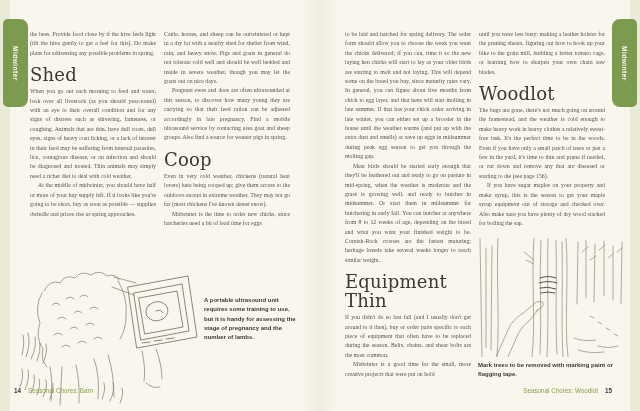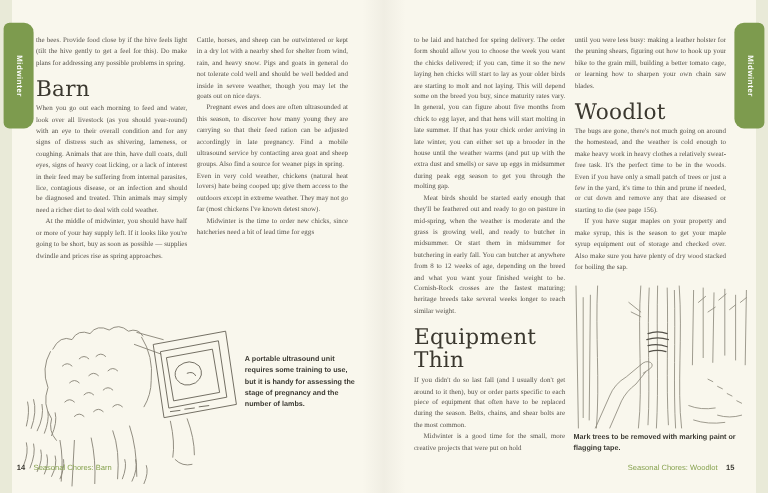--- a/index.html
+++ b/index.html
@@ -70,28 +70,29 @@
 
   <div class="tab left">
     <span class="tab-label">Midwinter</span>
   </div>
   <div class="tab right">
     <span class="tab-label">Midwinter</span>
   </div>
 
   <div class="col col1">
     <p class="p">the bees. Provide food close by if the hive feels light (tilt the hive gently to get a feel for this). Do make plans for addressing any possible problems in spring.</p>
-    <h2 class="h">Barn</h2>
+    <h2 class="h">Shed</h2>
     <p class="p">When you go out each morning to feed and water, look over all livestock (as you should year-round) with an eye to their overall condition and for any signs of distress such as shivering, lameness, or coughing. Animals that are thin, have dull coats, dull eyes, signs of heavy coat licking, or a lack of interest in their feed may be suffering from internal parasites, lice, contagious disease, or an infection and should be diagnosed and treated. Thin animals may simply need a richer diet to deal with cold weather.</p>
     <p class="p indent">At the middle of midwinter, you should have half or more of your hay supply left. If it looks like you're going to be short, buy as soon as possible — supplies dwindle and prices rise as spring approaches.</p>
   </div>
 
   <div class="col col2">
     <p class="p">Cattle, horses, and sheep can be outwintered or kept in a dry lot with a nearby shed for shelter from wind, rain, and heavy snow. Pigs and goats in general do not tolerate cold well and should be well bedded and inside in severe weather, though you may let the goats out on nice days.</p>
     <p class="p indent">Pregnant ewes and does are often ultrasounded at this season, to discover how many young they are carrying so that their feed ration can be adjusted accordingly in late pregnancy. Find a mobile ultrasound service by contacting area goat and sheep groups. Also find a source for weaner pigs in spring.</p>
+    <h2 class="h">Coop</h2>
     <p class="p">Even in very cold weather, chickens (natural heat lovers) hate being cooped up; give them access to the outdoors except in extreme weather. They may not go far (most chickens I've known detest snow).</p>
     <p class="p indent">Midwinter is the time to order new chicks, since hatcheries need a bit of lead time for eggs</p>
   </div>
 
   <svg class="illus sheep" viewBox="0 0 192 164">
     <g stroke="#8d897c" fill="none" stroke-width="0.8" stroke-linecap="round">
       <path d="M6,108 q3,-12 1,-20 M10,110 q5,-14 2,-24 M15,112 q6,-12 4,-22 M21,114 q4,-10 3,-18 M27,116 q5,-11 3,-19"></path>
       <path d="M4,140 q4,-10 2,-18 M9,143 q5,-12 3,-20 M15,146 q5,-10 3,-18 M21,148 q4,-9 2,-16 M27,150 q5,-10 3,-17 M34,152 q4,-9 3,-16"></path>
       <path d="M28,44 q6,-12 16,-8 q5,-9 15,-5 q6,-8 16,-3 q8,-6 16,1 q8,-3 12,4"></path>
       <path d="M26,46 q-8,14 -2,30 q-5,14 3,26 q-3,10 4,18"></path>

